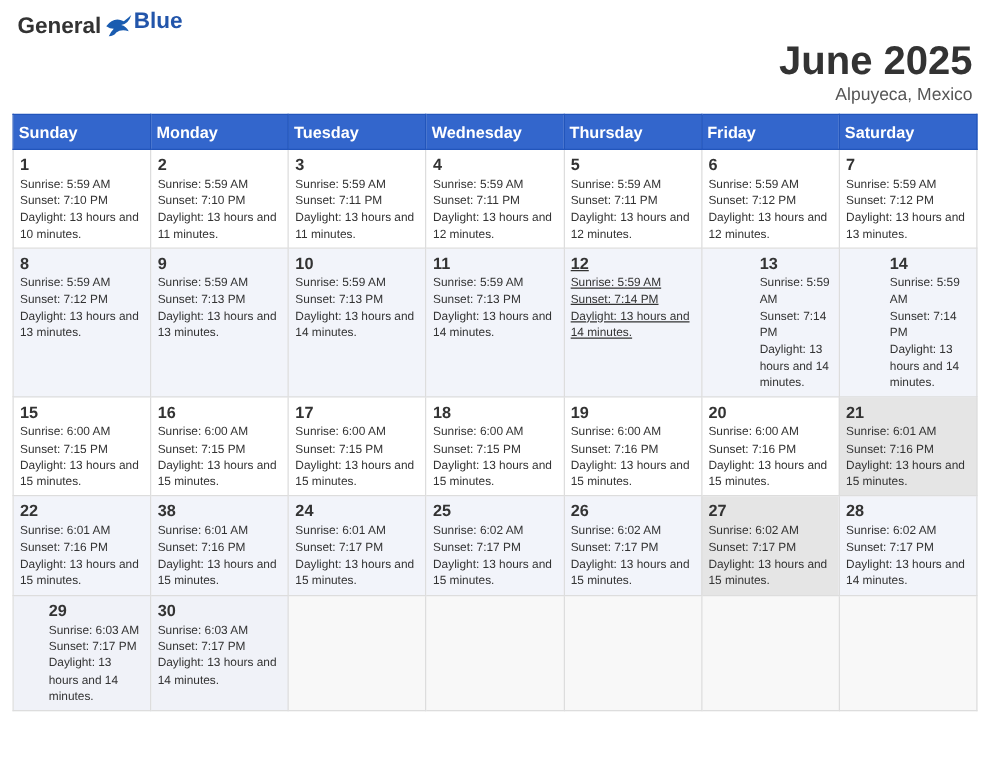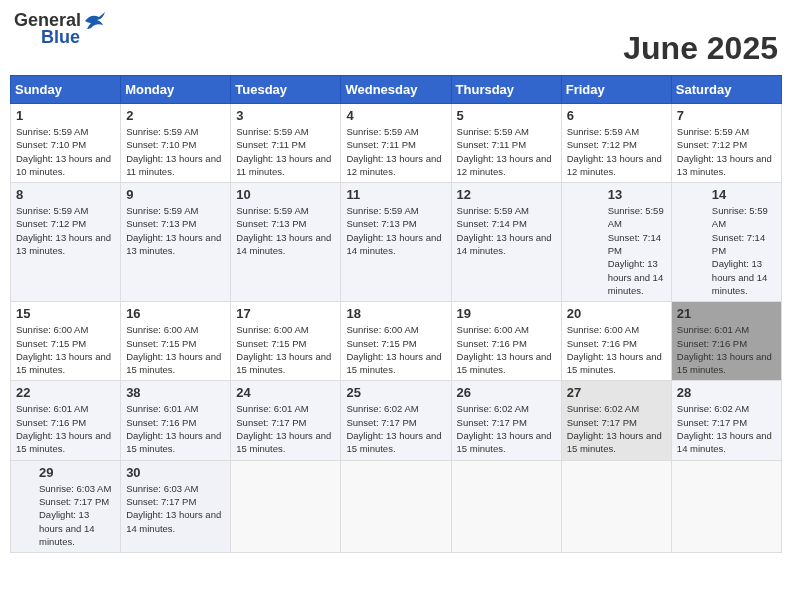--- a/index.html
+++ b/index.html
@@ -12,22 +12,22 @@
     }
     .header {
       display: flex;
       justify-content: space-between;
       align-items: flex-start;
       margin-bottom: 8px;
       padding: 0 4px;
     }
     .logo {
       display: flex;
-      flex-direction: column;
-      align-items: center;
+      flex-direction: row;
+      align-items: flex-start;
     }
     .logo-top {
       display: flex;
       align-items: center;
     }
     .logo-general {
       font-size: 18px;
       font-weight: bold;
       color: #333;
     }
@@ -103,20 +103,21 @@
     <div class="logo-top">
       <span class="logo-general">General</span>
       <svg class="logo-bird" viewBox="0 0 24 20">
         <path d="M2 10 Q8 2 16 6 Q20 3 22 1 Q20 8 14 9 Q18 10 20 14 Q14 12 10 15 Q8 18 4 18 Q6 14 8 12 Q5 12 2 10Z" fill="#1a5cb0"></path>
       </svg>
     </div>
     <span class="logo-blue">Blue</span>
   </div>
   <div class="title-block">
     <div class="month-title">June 2025</div>
+    <div class="location-title">Alpuyeca, Mexico</div>
   </div>
 </div>
 
 <table class="calendar">
   <thead>
     <tr>
       <th>Sunday</th>
       <th>Monday</th>
       <th>Tuesday</th>
       <th>Wednesday</th>
@@ -166,21 +167,21 @@
           <div class="day-info">Sunrise: 5:59 AM<br>Sunset: 7:13 PM<br>Daylight: 13 hours and 13 minutes.</div>
         </td>
         <td style="background: rgb(242, 244, 250);">
           <span class="day-num">10</span>
           <div class="day-info">Sunrise: 5:59 AM<br>Sunset: 7:13 PM<br>Daylight: 13 hours and 14 minutes.</div>
         </td>
         <td style="background: rgb(242, 244, 250);">
           <span class="day-num">11</span>
           <div class="day-info">Sunrise: 5:59 AM<br>Sunset: 7:13 PM<br>Daylight: 13 hours and 14 minutes.</div>
         </td>
-        <td style="background: rgb(242, 244, 250);">
+        <td style="background: rgb(242, 244, 250); text-decoration: underline;">
           <span class="day-num">12</span>
           <div class="day-info">Sunrise: 5:59 AM<br>Sunset: 7:14 PM<br>Daylight: 13 hours and 14 minutes.</div>
         </td>
         <td style="background: rgb(242, 244, 250); padding-left: 46px;">
           <span class="day-num">13</span>
           <div class="day-info">Sunrise: 5:59 AM<br>Sunset: 7:14 PM<br>Daylight: 13 hours and 14 minutes.</div>
         </td>
         <td style="background: rgb(242, 244, 250); padding-left: 40px;">
           <span class="day-num">14</span>
           <div class="day-info">Sunrise: 5:59 AM<br>Sunset: 7:14 PM<br>Daylight: 13 hours and 14 minutes.</div>
@@ -204,21 +205,21 @@
           <div class="day-info">Sunrise: 6:00 AM<br>Sunset: 7:15 PM<br>Daylight: 13 hours and 15 minutes.</div>
         </td>
         <td style="background: rgb(255, 255, 255);">
           <span class="day-num">19</span>
           <div class="day-info">Sunrise: 6:00 AM<br>Sunset: 7:16 PM<br>Daylight: 13 hours and 15 minutes.</div>
         </td>
         <td style="background: rgb(255, 255, 255);">
           <span class="day-num">20</span>
           <div class="day-info">Sunrise: 6:00 AM<br>Sunset: 7:16 PM<br>Daylight: 13 hours and 15 minutes.</div>
         </td>
-        <td style="background: #a3a3a3; margin-left: 36px;">
+        <td style="background: #e5e5e5; margin-left: 36px;">
           <span class="day-num">21</span>
           <div class="day-info">Sunrise: 6:01 AM<br>Sunset: 7:16 PM<br>Daylight: 13 hours and 15 minutes.</div>
         </td>
       </tr>
       <tr>
         <td style="background: rgb(242, 244, 250);">
           <span class="day-num">22</span>
           <div class="day-info">Sunrise: 6:01 AM<br>Sunset: 7:16 PM<br>Daylight: 13 hours and 15 minutes.</div>
         </td>
         <td style="background: rgb(242, 244, 250);">

